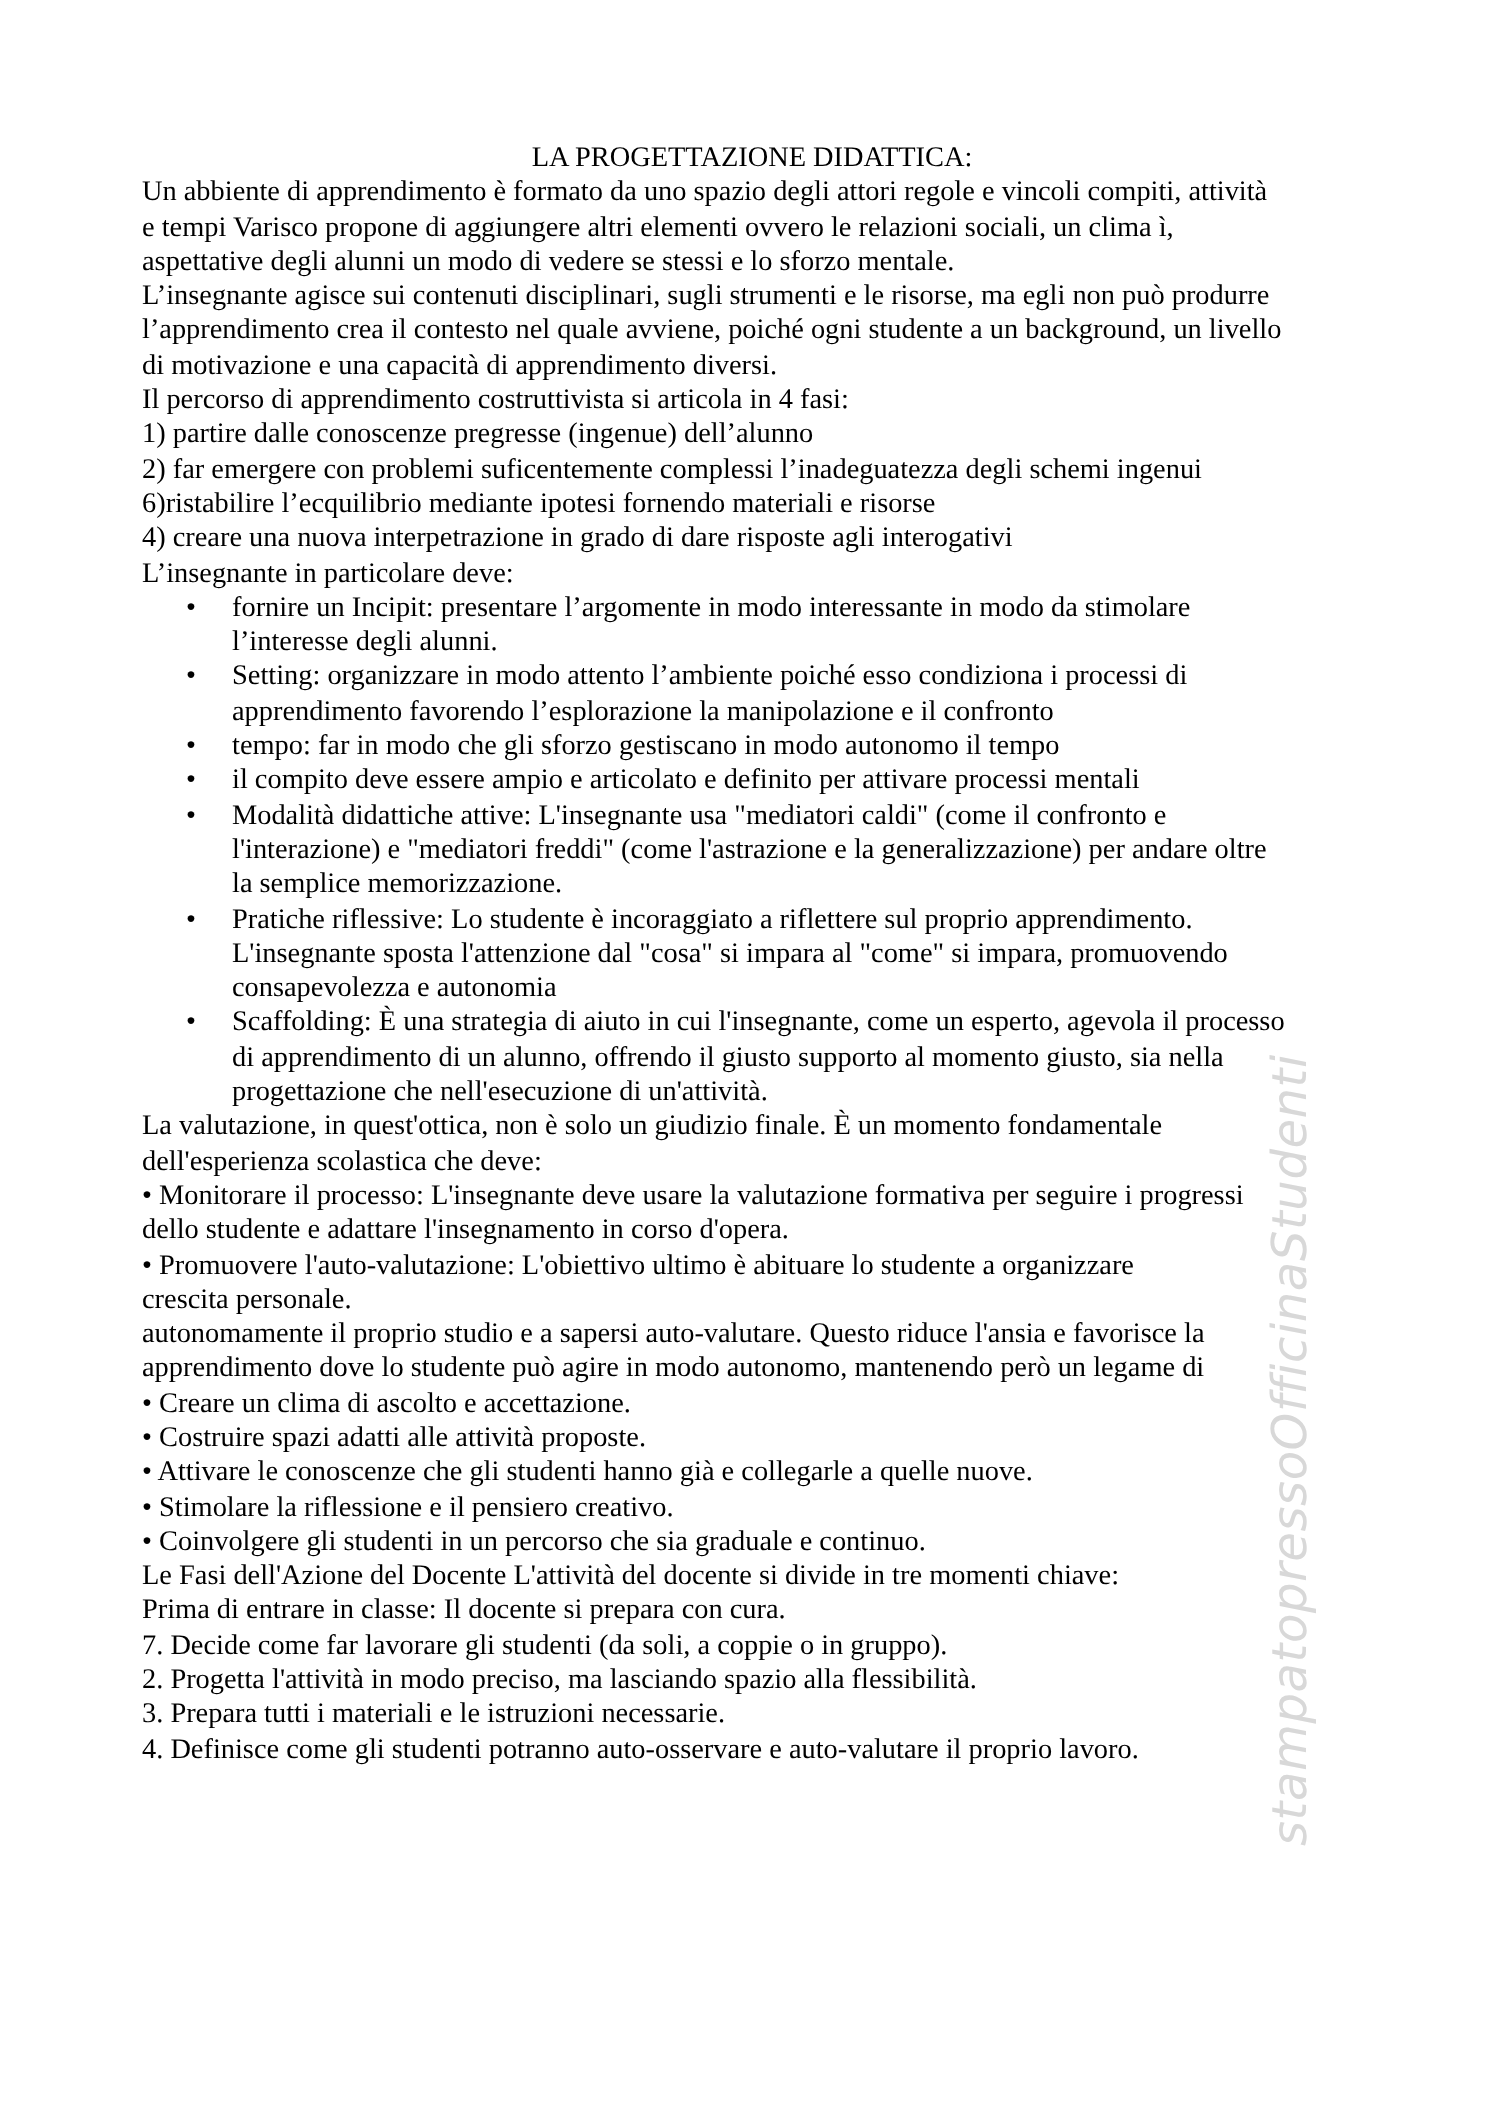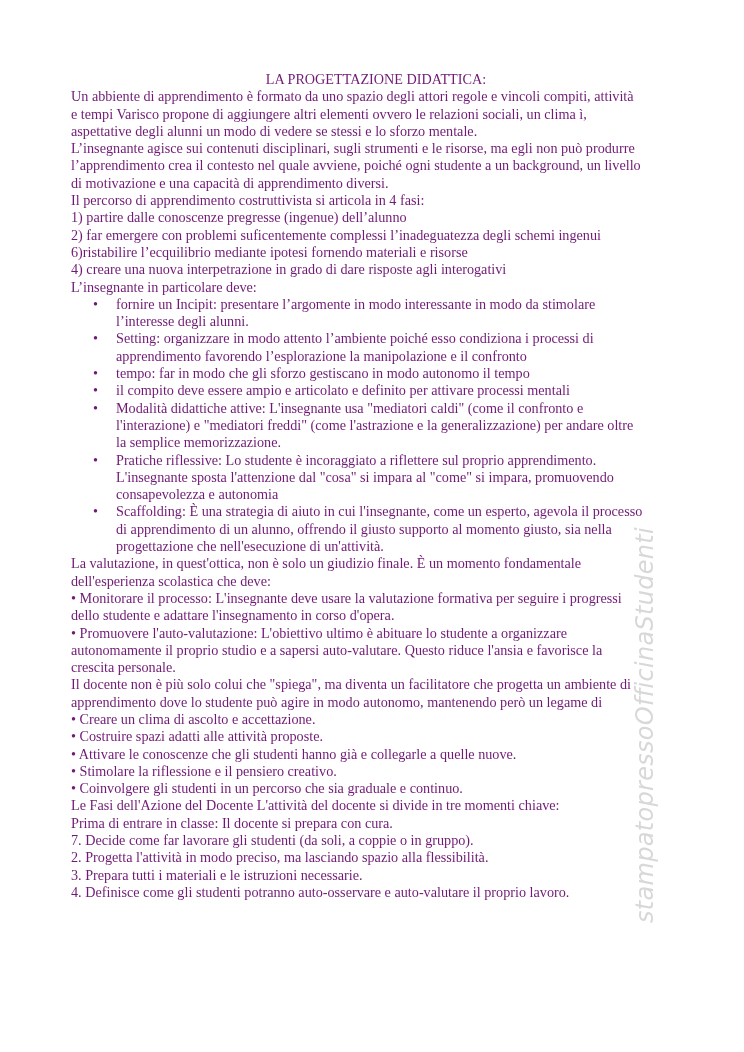--- a/index.html
+++ b/index.html
@@ -1,20 +1,20 @@
 <!DOCTYPE html>
 <html><head>
 <meta charset="utf-8">
 <style>
   html, body { margin: 0; padding: 0; background: #ffffff; }
   body { width: 744px; height: 1052px; position: relative; overflow: hidden; }
   .page {
     position: absolute; left: 71px; top: 71px; width: 610px;
     font-family: "Liberation Serif", serif;
-    font-size: 14.2px; line-height: 17.3px; color: #701a75;
+    font-size: 14.2px; line-height: 17.3px; color: #000000;
   }
   .line { white-space: nowrap; }
   .center { text-align: center; }
   .bullets { margin: 0; padding: 0; list-style: none; }
   .bullets li { position: relative; padding-left: 45px; }
   .bullets li .dot {
     position: absolute; left: 22px; top: 0;
   }
   .watermark {
     position: absolute; left: 645px; top: 725px;
@@ -82,27 +82,26 @@
       <div class="line">progettazione che nell'esecuzione di un'attività.</div>
     </li>
   </ul>
 
   <div>
     <div class="line">La valutazione, in quest'ottica, non è solo un giudizio finale. È un momento fondamentale</div>
     <div class="line">dell'esperienza scolastica che deve:</div>
     <div class="line">• Monitorare il processo: L'insegnante deve usare la valutazione formativa per seguire i progressi</div>
     <div class="line">dello studente e adattare l'insegnamento in corso d'opera.</div>
     <div class="line">• Promuovere l'auto-valutazione: L'obiettivo ultimo è abituare lo studente a organizzare</div>
+    <div class="line">crescita personale.</div>
     <div class="line">autonomamente il proprio studio e a sapersi auto-valutare. Questo riduce l'ansia e favorisce la</div>
-    <div class="line">crescita personale.</div>
   </div>
 
 
   <div>
-    <div class="line">Il docente non è più solo colui che "spiega", ma diventa un facilitatore che progetta un ambiente di</div>
     <div class="line">apprendimento dove lo studente può agire in modo autonomo, mantenendo però un legame di</div>
     <div class="line">• Creare un clima di ascolto e accettazione.</div>
     <div class="line">• Costruire spazi adatti alle attività proposte.</div>
     <div class="line">• Attivare le conoscenze che gli studenti hanno già e collegarle a quelle nuove.</div>
     <div class="line">• Stimolare la riflessione e il pensiero creativo.</div>
     <div class="line">• Coinvolgere gli studenti in un percorso che sia graduale e continuo.</div>
     <div class="line">Le Fasi dell'Azione del Docente L'attività del docente si divide in tre momenti chiave:</div>
     <div class="line">Prima di entrare in classe: Il docente si prepara con cura.</div>
     <div class="line">7. Decide come far lavorare gli studenti (da soli, a coppie o in gruppo).</div>
     <div class="line">2. Progetta l'attività in modo preciso, ma lasciando spazio alla flessibilità.</div>

